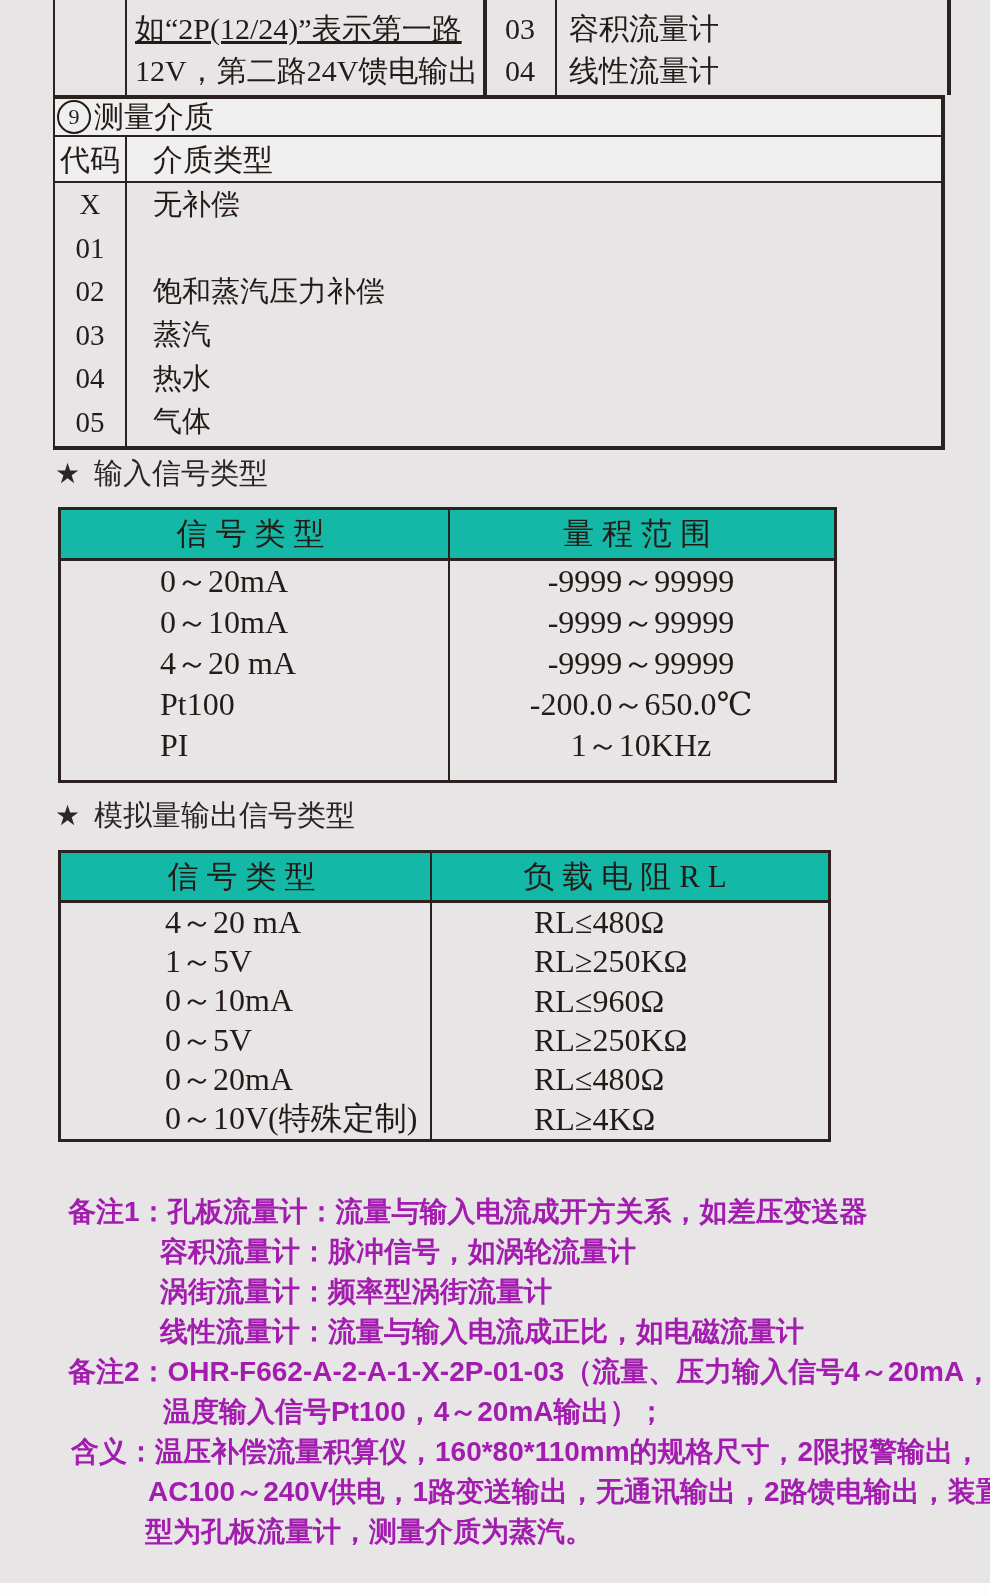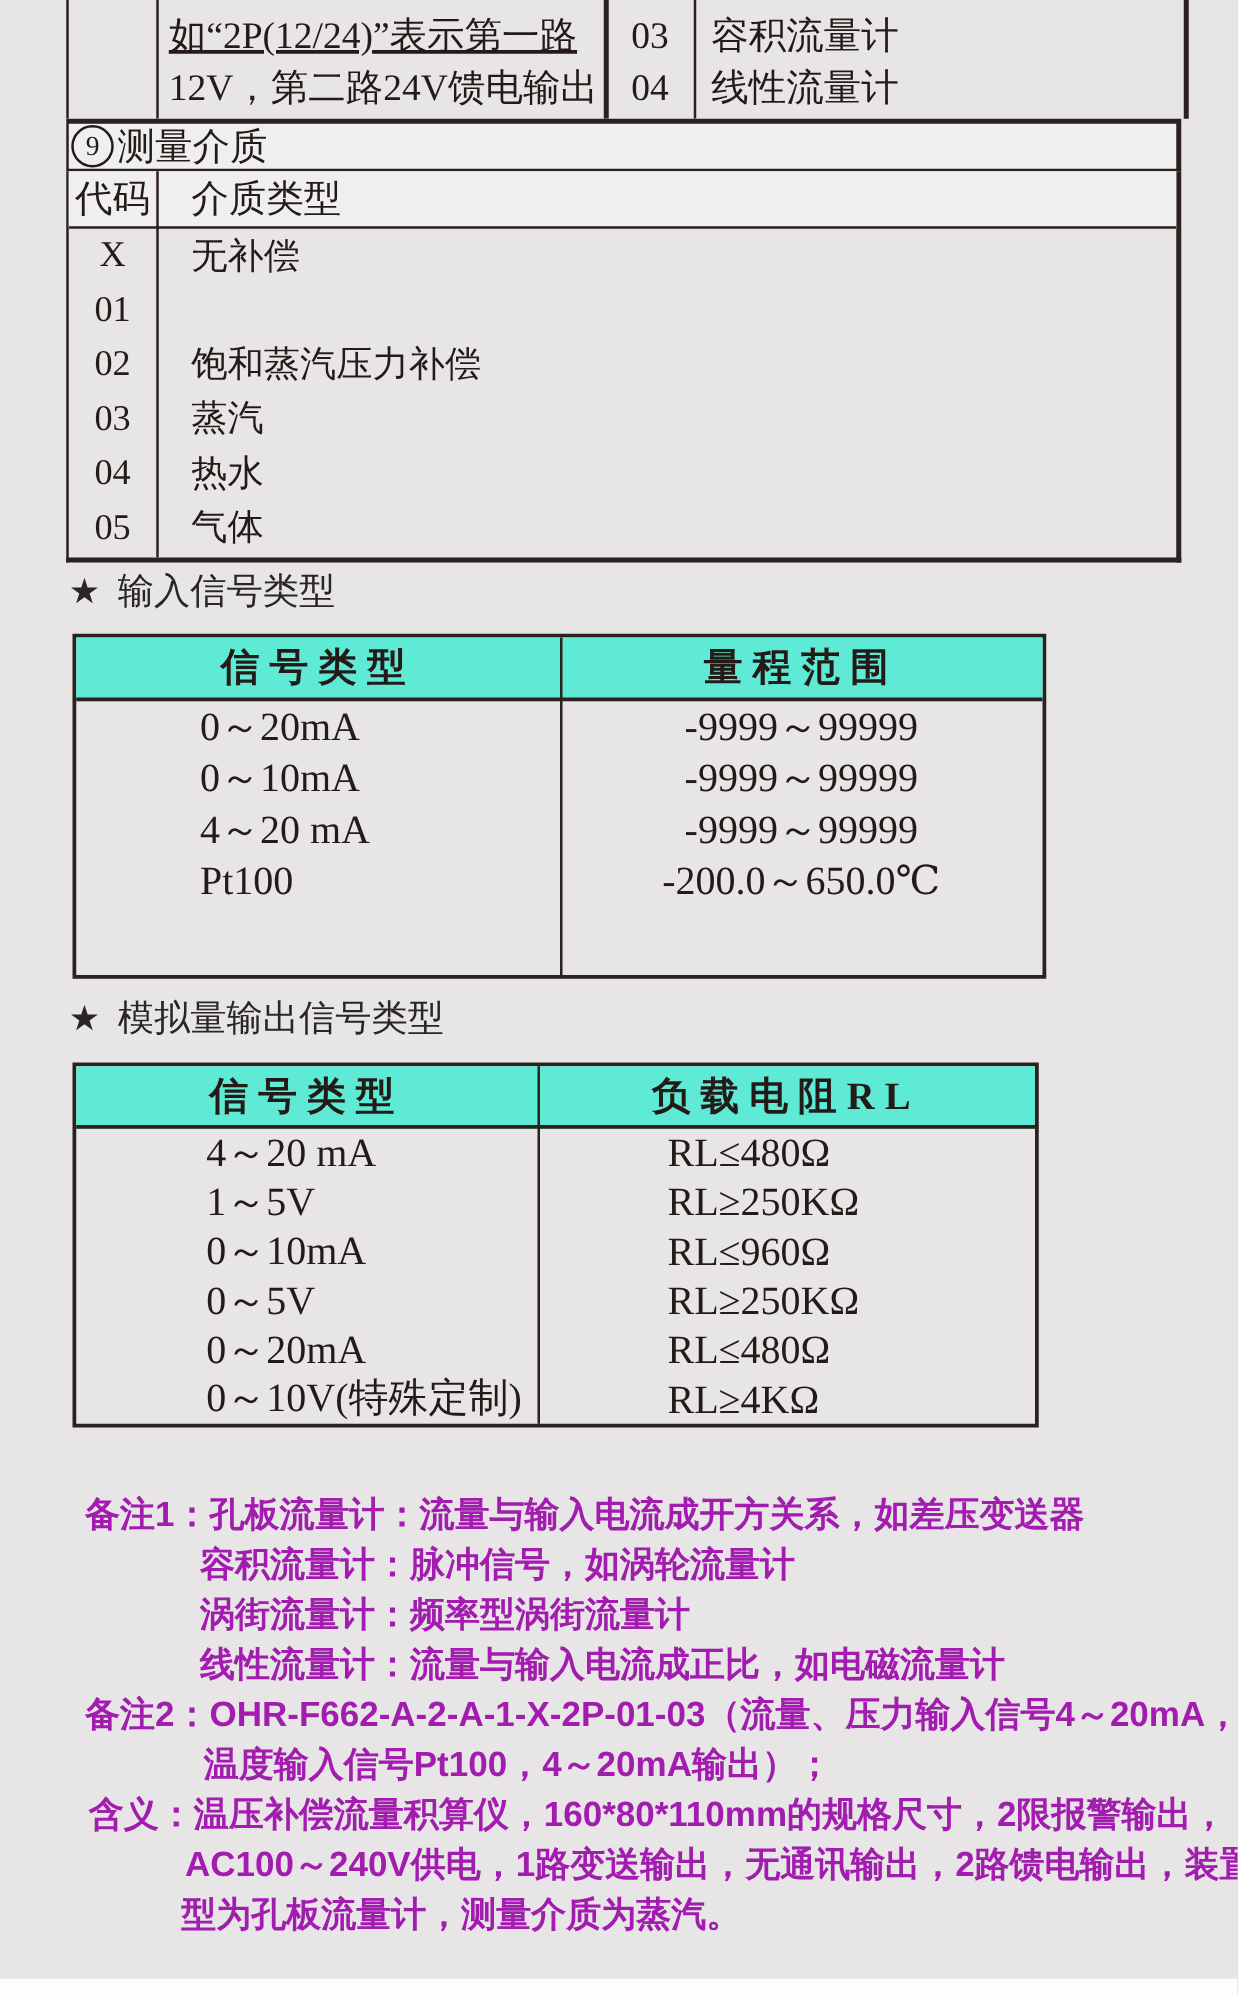--- a/index.html
+++ b/index.html
@@ -24,34 +24,34 @@
     border-left:2px solid #2b211e;border-right:4px solid #2b211e;
     background:#f0efef;display:flex;align-items:center;font-size:30px;}
   .circ{display:inline-flex;align-items:center;justify-content:center;
     width:30px;height:30px;border:2px solid #241b18;border-radius:50%;
     font-size:22px;margin:0 3px 0 2px;}
 
   
   .media-table{left:53px;top:137px;width:892px;height:313px;box-sizing:border-box;
     border-left:2px solid #2b211e;border-right:4px solid #2b211e;border-bottom:4px solid #2b211e;}
   .media-table .head{height:46px;background:#f0efef;border-bottom:2px solid #2b211e;
-    display:flex;align-items:center;font-size:30px;box-sizing:border-box;}
+    display:flex;align-items:flex-end;font-size:30px;box-sizing:border-box;}
   .media-table .row{height:43.5px;display:flex;align-items:center;font-size:29px;}
   .col-code{width:70px;text-align:center;flex:none;}
   .col-type{padding-left:28px;flex:1;}
 
   
   .heading{height:36px;line-height:36px;white-space:nowrap;color:#2a2627;}
   .heading .star{font-size:28px;margin-right:14px;font-family:"DejaVu Sans",sans-serif;}
   .heading .h-text{font-size:29px;font-family:Liberation Serif, serif;}
 
   
   .sig-table{box-sizing:border-box;border:3px solid #2b211e;}
-  .sig-table .head{display:flex;background:#5eead4;border-bottom:3px solid #2b211e;
-    align-items:center;font-size:31px;letter-spacing:8px;box-sizing:border-box;font-weight:bold;}
+  .sig-table .head{display:flex;background:#14b8a6;border-bottom:3px solid #2b211e;
+    align-items:center;font-size:31px;letter-spacing:8px;box-sizing:border-box;}
   .sig-table .hcell{text-align:center;}
   .sig-table .row{display:flex;align-items:center;font-size:32px;}
   .in-table{left:58px;top:507px;width:779px;height:276px;}
   .in-table .head{height:51px;}
   .in-table .hcell1{width:387px;}
   .in-table .hcell2{flex:1;}
   .in-table .row{height:41px;}
   .in-c1{width:387px;box-sizing:border-box;padding-left:99px;flex:none;}
   .in-c2{flex:1;text-align:center;}
   .out-table{left:58px;top:850px;width:773px;height:292px;}
@@ -147,20 +147,24 @@
       <span class="in-c2">-9999～99999</span>
     </div>
     <div class="row">
       <span class="in-c1">4～20 mA</span>
       <span class="in-c2">-9999～99999</span>
     </div>
     <div class="row">
       <span class="in-c1">Pt100</span>
       <span class="in-c2">-200.0～650.0℃</span>
     </div>
+    <div class="row">
+      <span class="in-c1">PI</span>
+      <span class="in-c2">1～10KHz</span>
+    </div>
   </div>
 
   <div class="abs heading" style="left:55px;top:797px;">
     <span class="star">★</span><span class="h-text">模拟量输出信号类型</span>
   </div>
 
   <div class="abs sig-table out-table">
     <div class="vline" style="left:369px;width:2px;"></div>
     <div class="head">
       <span class="hcell hcell1">信号类型</span>

